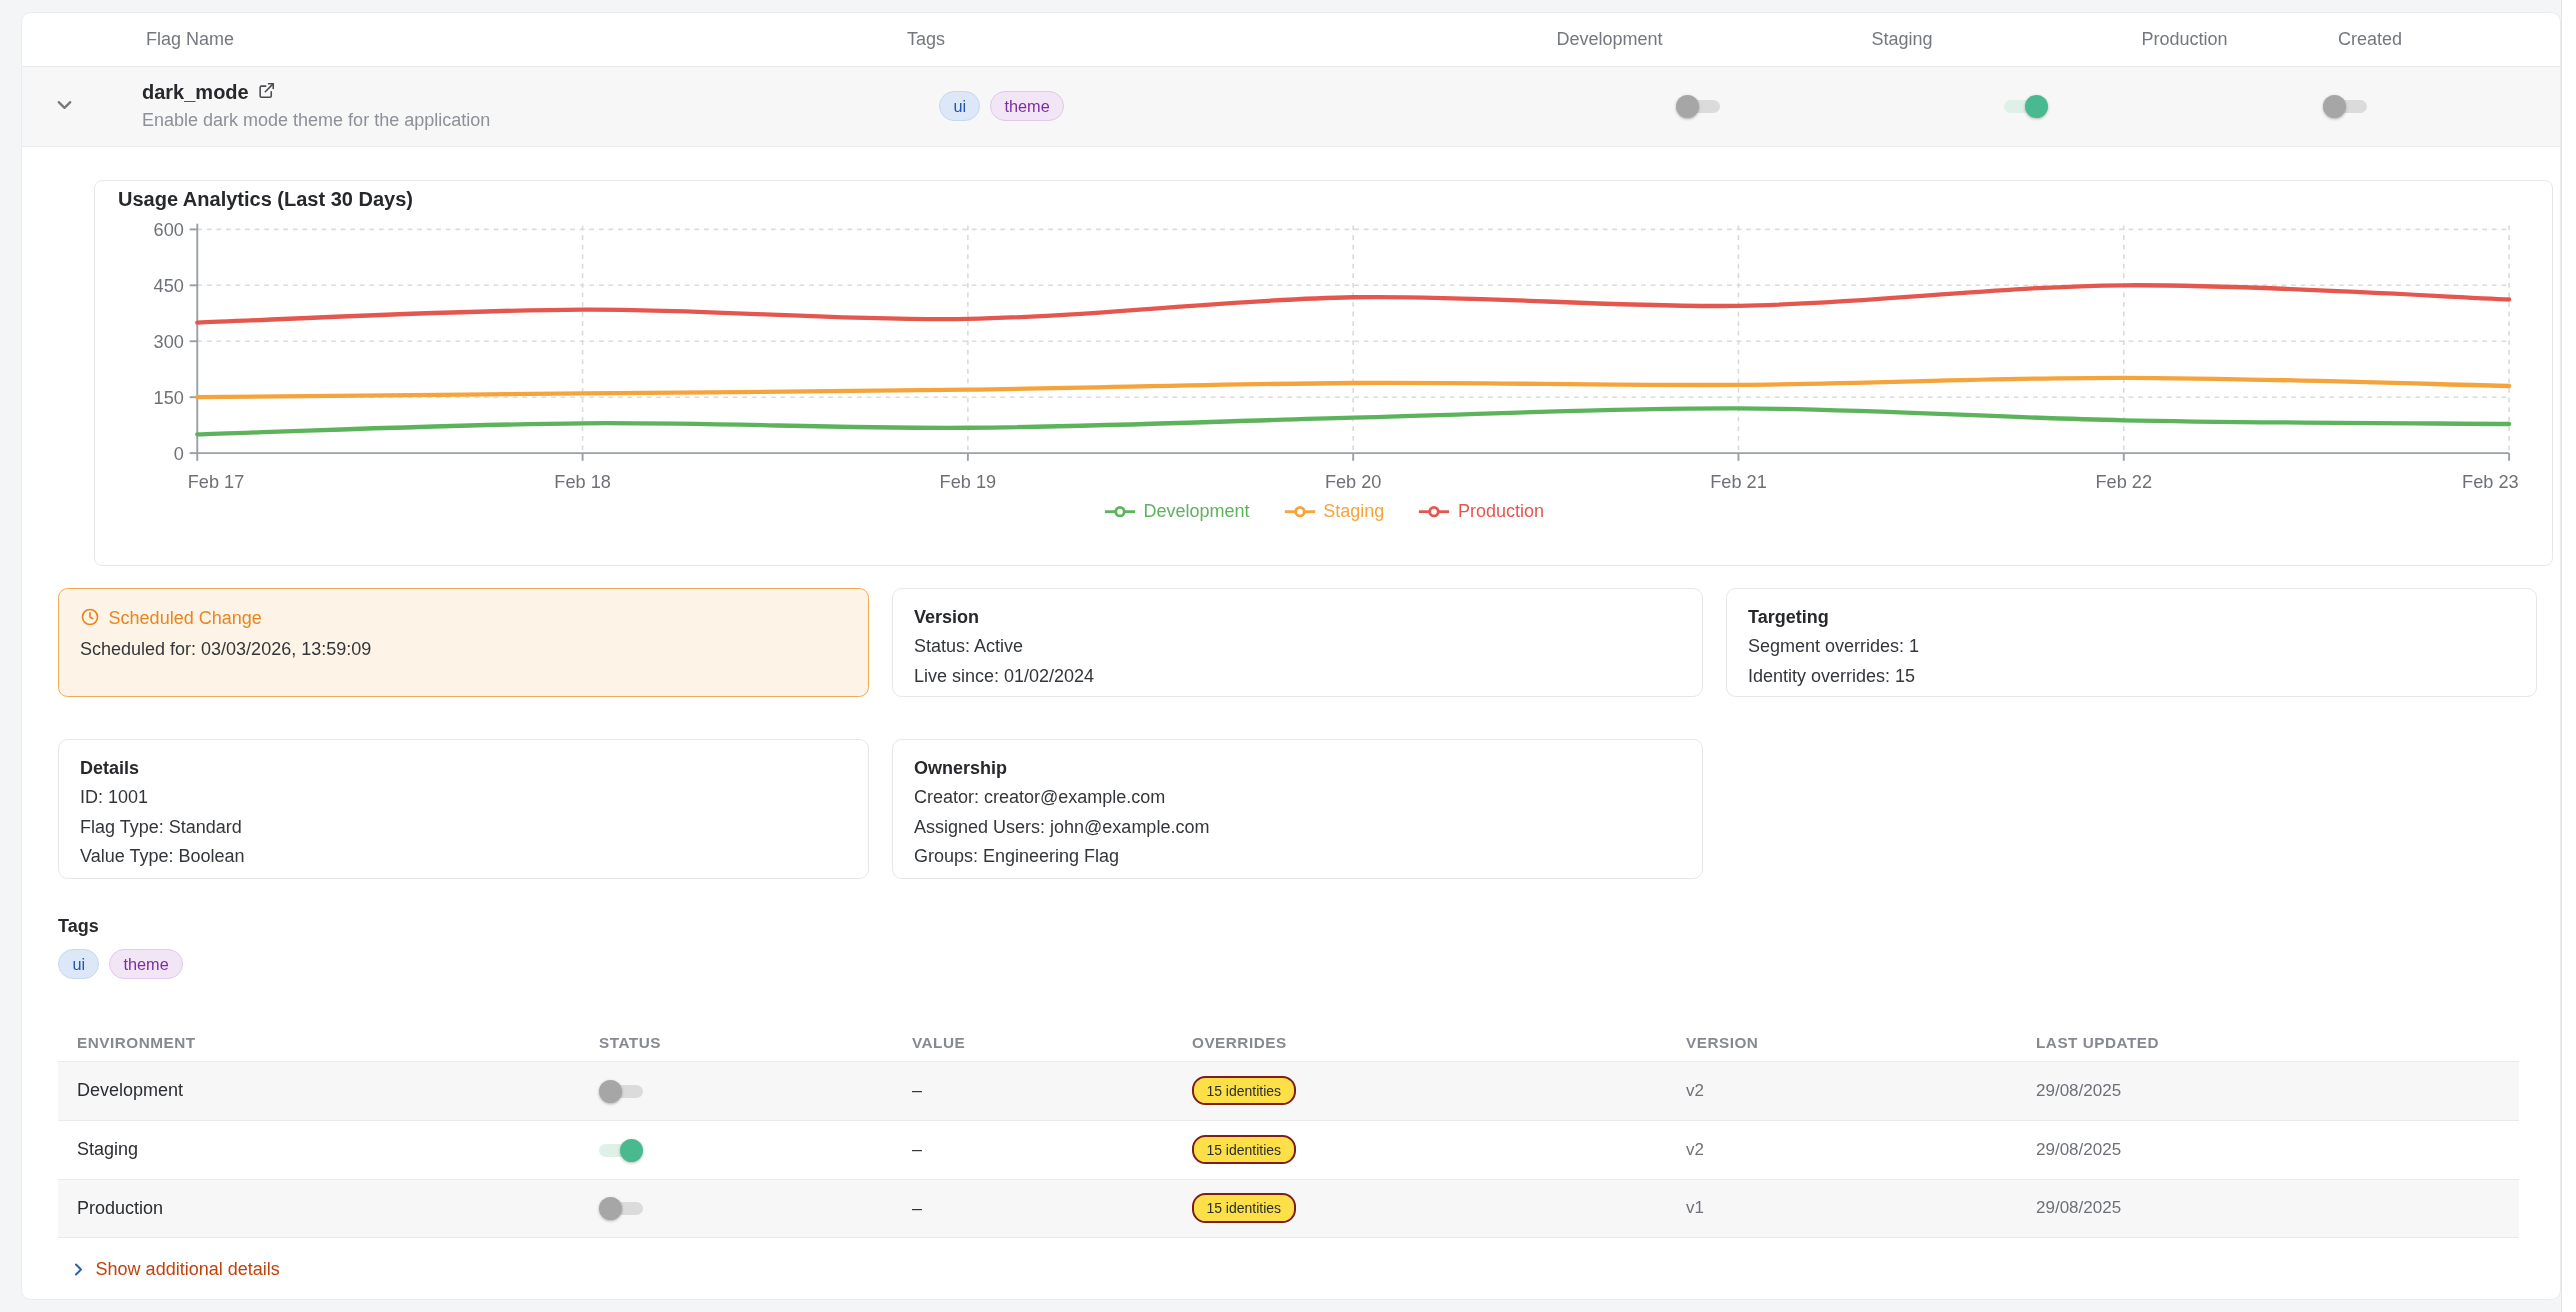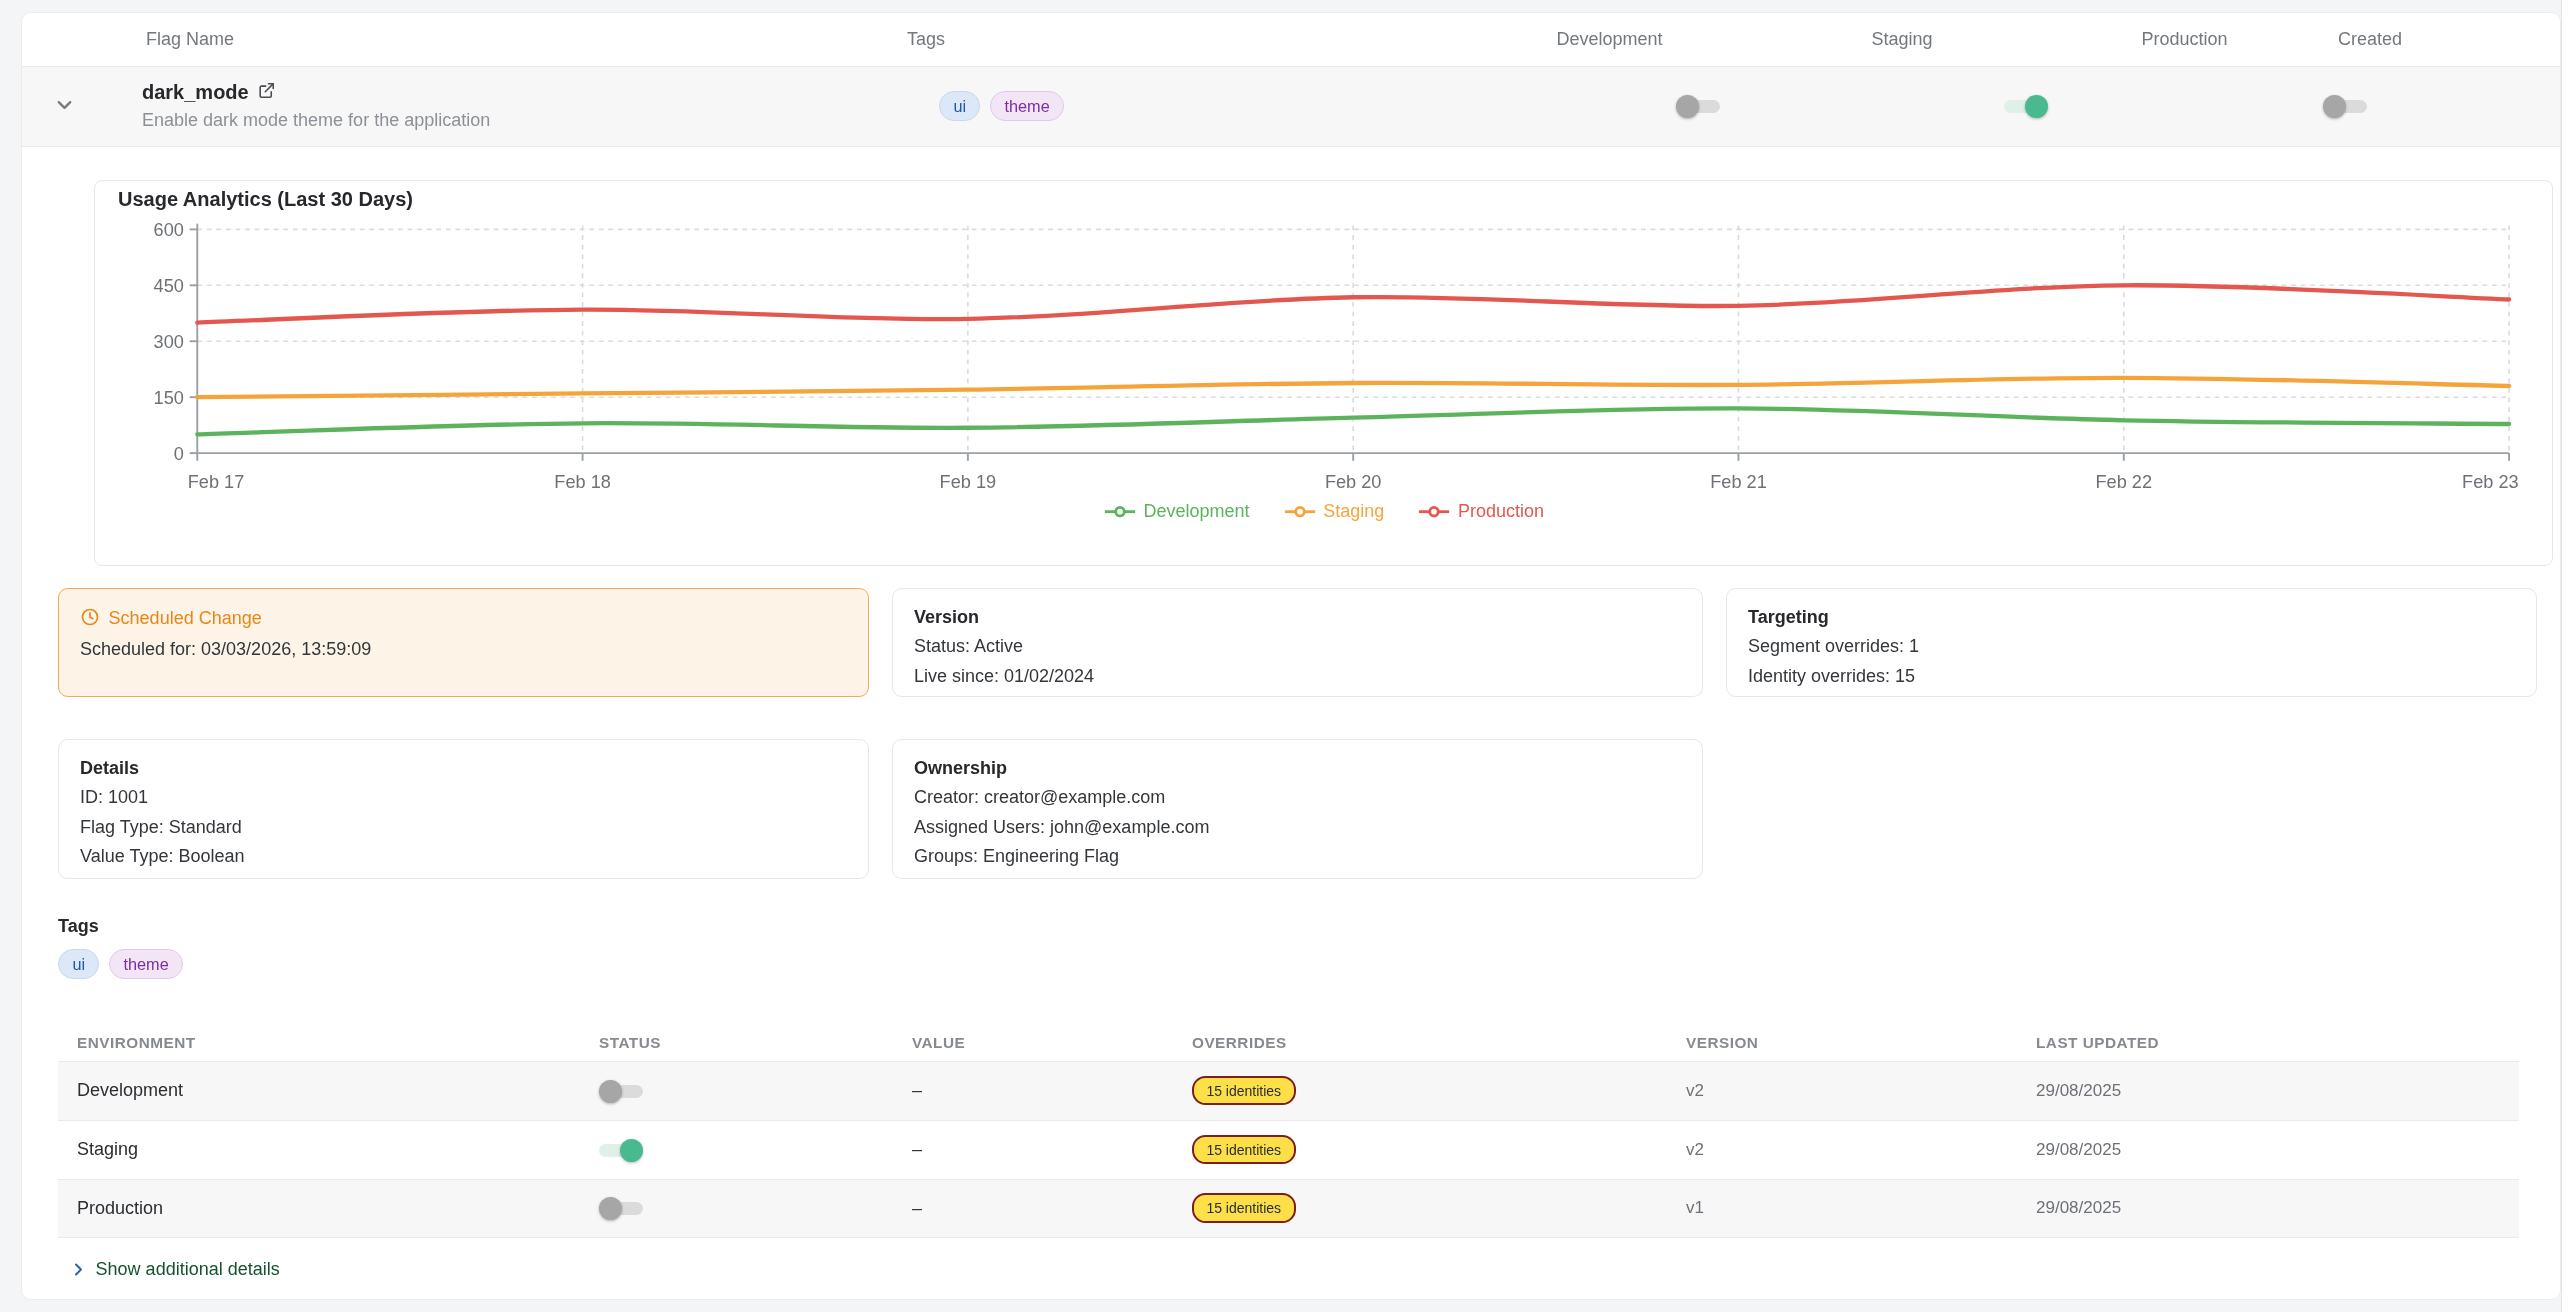--- a/index.html
+++ b/index.html
@@ -75,21 +75,21 @@
   .env-head .ehlab { font-size: 15.3px; font-weight: bold; color: #868a90; letter-spacing: 0.5px; }
   .env-row { height: 59px; border-top: 1px solid #e9eaeb; }
   .env-row:last-of-type { border-bottom: 1px solid #e9eaeb; }
   .env-row.zebra { background: #f7f7f8; }
   .env-name { font-size: 18px; color: #2a2d31; }
   .env-value { font-size: 18px; color: #33363a; }
   .ovr-chip { display: inline-block; font-size: 14px; color: #2a2d31; background: #fde047; border: 2px solid #7f1d1d; border-radius: 13.4px; padding: 4.8px 12.4px; cursor: pointer; }
   .env-dim { font-size: 17px; color: #6d7177; }
   
   .show-details { position: absolute; left: 48px; top: 1246px; display: flex; align-items: center; gap: 8.6px; cursor: pointer; }
-  .show-details span { font-size: 18px; color: #14532d; }
+  .show-details span { font-size: 18px; color: #c2410c; }
 </style>
 </head>
 <body>
 
 <div class="sheet">
 
   <div class="flag-grid flag-header">
     <div></div>
     <div class="hlab">Flag Name</div>
     <div class="hlab">Tags</div>

